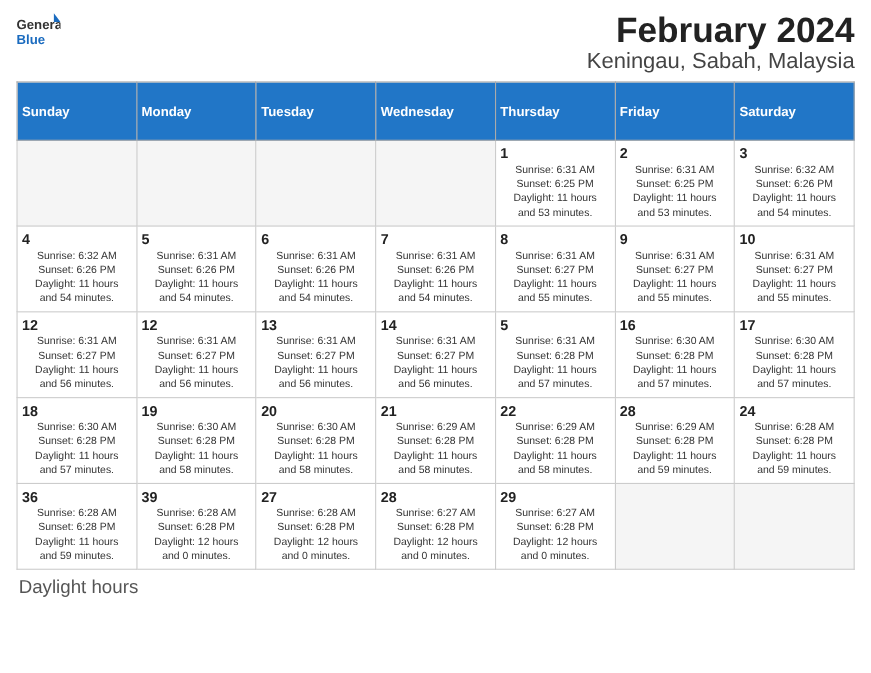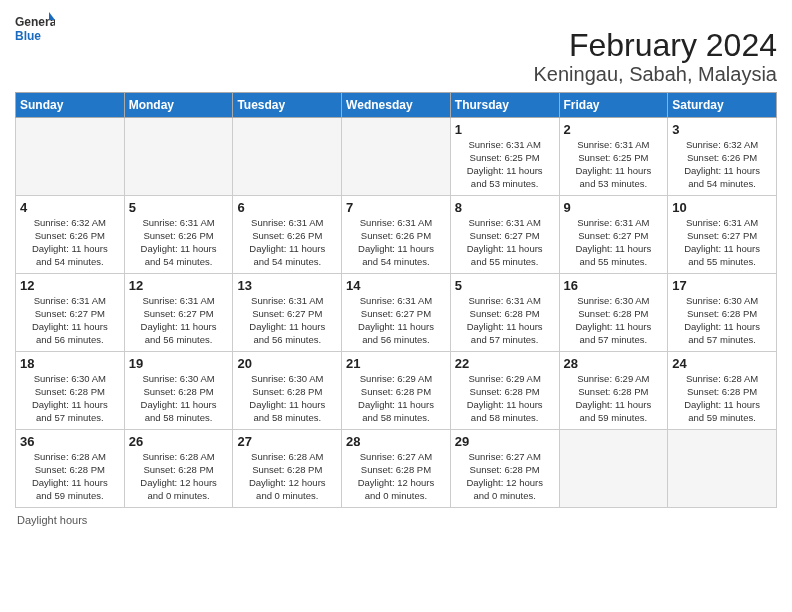--- a/index.html
+++ b/index.html
@@ -25,40 +25,39 @@
     .logo {
       display: flex;
       align-items: center;
       gap: 4px;
     }
     .title-block {
       text-align: right;
     }
     .month-title {
       font-size: 32px;
-      font-weight: normal;
+      font-weight: bold;
       color: #222;
       line-height: 1.1;
-      margin-top: 18px;
     }
     .location {
       font-size: 20px;
       color: #444;
     }
     table {
       width: 100%;
       border-collapse: collapse;
       table-layout: fixed;
     }
     thead tr th {
       background: #2176c7;
       color: #fff;
       font-size: 12px;
       font-weight: bold;
-      padding: 5px 4px;
+      padding: 19px 4px;
       text-align: left;
       border: 1px solid #aaa;
     }
     tbody tr td {
       border: 1px solid #ccc;
       vertical-align: top;
       padding: 4px 4px 4px 4px;
       height: 78px;
       font-size: 10px;
       color: #333;
@@ -75,21 +74,21 @@
       margin-bottom: 2px;
     }
     .day-info {
       font-size: 9.5px;
       color: #333;
       line-height: 1.35;
       text-align: center;
     }
     .footer {
       margin-top: 6px;
-      font-size: 11px;
+      font-size: 17px;
       color: #555;
       padding-left: 2px;
     }
   </style>
 </head>
 <body>
 
 <div class="page">
   <div class="header">
     <div class="logo">
@@ -300,21 +299,21 @@
         </tr>
         <tr>
           <td>
             <span class="day-number">36</span>
             <div class="day-info" style="white-space: pre-line;">Sunrise: 6:28 AM
 Sunset: 6:28 PM
 Daylight: 11 hours
 and 59 minutes.</div>
           </td>
           <td>
-            <span class="day-number">26</span>
+            <span class="day-number">39</span>
             <div class="day-info" style="white-space: pre-line;">Sunrise: 6:28 AM
 Sunset: 6:28 PM
 Daylight: 12 hours
 and 0 minutes.</div>
           </td>
           <td>
             <span class="day-number">27</span>
             <div class="day-info" style="white-space: pre-line;">Sunrise: 6:28 AM
 Sunset: 6:28 PM
 Daylight: 12 hours

